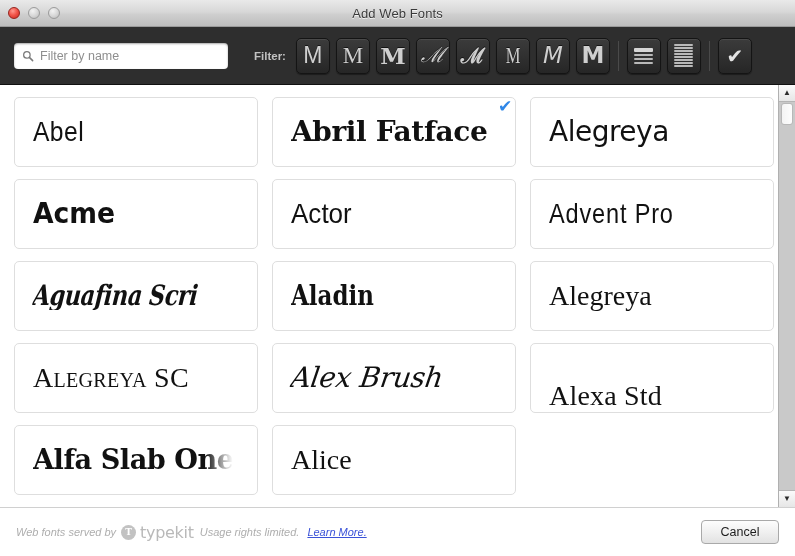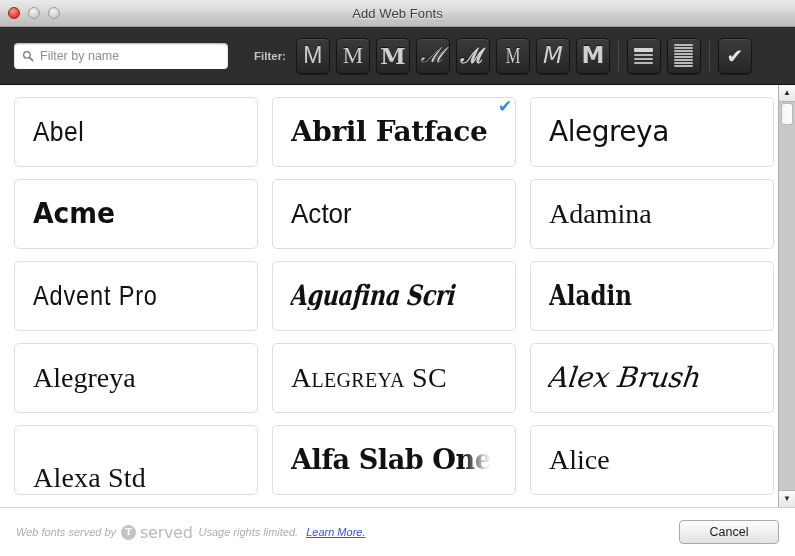--- a/index.html
+++ b/index.html
@@ -267,21 +267,21 @@
     margin-right: 6px;
   }
   .credit .learn {
     color: #3a52d8;
     text-decoration: underline;
     margin-left: 8px;
     cursor: pointer;
   }
   .btns { margin-left: auto; display: flex; gap: 10px; }
   .btn {
-    width: 100px; height: 24px;
+    width: 78px; height: 24px;
     border-radius: 4px;
     font-size: 12.5px;
     display: flex; align-items: center; justify-content: center;
     box-sizing: border-box;
     cursor: default;
   }
   .btn.cancel {
     background: linear-gradient(to bottom, #fdfdfd 0%, #f0f0f0 50%, #e2e2e2 100%);
     border: 1px solid #a9a9a9;
     color: #1d1d1d;
@@ -391,23 +391,20 @@
       </div>
 
       <div class="card">
         <span class="name s-acme">Acme</span>
       </div>
 
       <div class="card">
         <span class="name s-actor">Actor</span>
       </div>
 
-      <div class="card">
-        <span class="name s-adamina">Adamina</span>
-      </div>
 
       <div class="card">
         <span class="name s-advent">Advent Pro</span>
       </div>
 
       <div class="card">
         <span class="name s-aguafina">Aguafina Script</span>
       </div>
 
       <div class="card">
@@ -444,21 +441,21 @@
       <div class="sb-arrow up">▲</div>
       <div class="sb-thumb"></div>
       <div class="sb-arrow down">▼</div>
     </div>
   </div>
 
   <div class="footer">
     <div class="credit">
       <span>Web fonts served by</span>
       <span class="tk-logo">T</span>
-      <span class="tk-word">served</span>
+      <span class="tk-word">typekit</span>
       <span>Usage rights limited.</span>
       <span class="learn">Learn More.</span>
     </div>
     <div class="btns">
       <div class="btn cancel">Cancel</div>
     </div>
   </div>
 
 </div>
 

